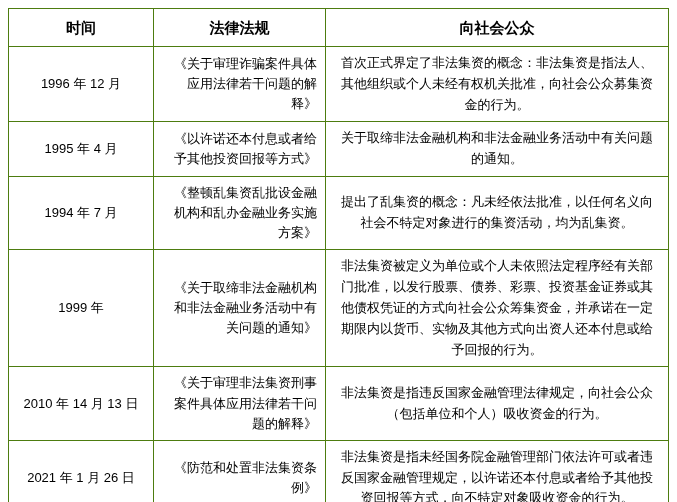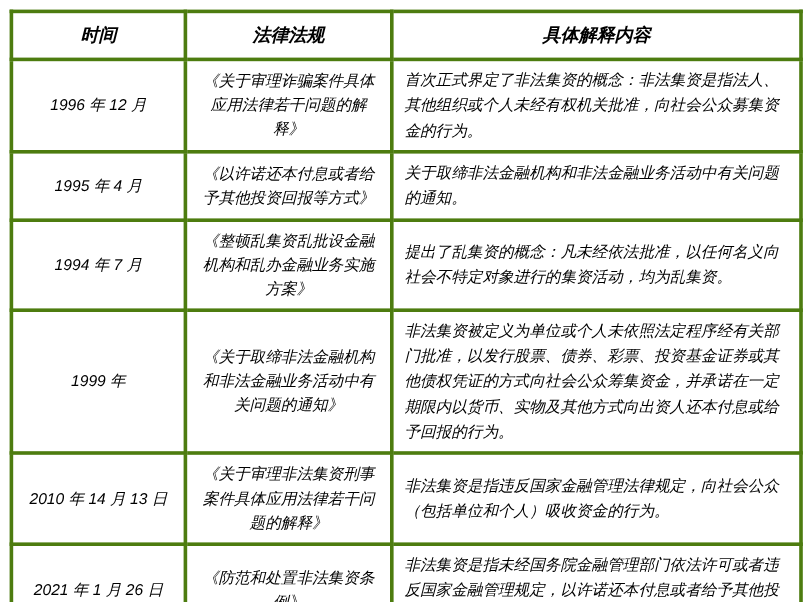--- a/index.html
+++ b/index.html
@@ -20,50 +20,49 @@
     box-sizing: border-box;
     padding: 8px 8px 0 8px;
   }
   table.law-table {
     border-collapse: collapse;
     width: 661px;
     table-layout: fixed;
   }
   table.law-table th,
   table.law-table td {
-    border: 3px solid #4d7c0f;
+    border: 1px solid #4d7c0f;
     vertical-align: middle;
     box-sizing: border-box;
-    font-style: italic;
   }
   th.col-head {
     font-size: 15px;
     font-weight: bold;
     text-align: center;
     padding: 8px 4px;
     line-height: 1.4;
   }
   td.c-time {
     width: 145px;
     font-size: 13px;
     text-align: center;
     padding: 6px 6px;
     line-height: 1.55;
     border-radius: 13px;
   }
   td.c-law {
     width: 172px;
     font-size: 13px;
-    text-align: center;
+    text-align: right;
     padding: 6px 8px;
     line-height: 1.55;
   }
   td.c-desc {
     font-size: 13px;
-    text-align: left;
+    text-align: center;
     padding: 6px 9px;
     line-height: 1.6;
     margin-top: 25px;
   }
   .col-time-w { width: 145px; }
   .col-law-w { width: 172px; }
 </style>
 </head>
 <body>
 
@@ -71,21 +70,21 @@
   <table class="law-table">
     <colgroup>
       <col class="col-time-w">
       <col class="col-law-w">
       <col>
     </colgroup>
     <thead>
       <tr>
         <th class="col-head">时间</th>
         <th class="col-head">法律法规</th>
-        <th class="col-head">具体解释内容</th>
+        <th class="col-head">向社会公众</th>
       </tr>
     </thead>
     <tbody>
       <tr>
         <td class="c-time">1996 年 12 月</td>
         <td class="c-law">《关于审理诈骗案件具体应用法律若干问题的解释》</td>
         <td class="c-desc">首次正式界定了非法集资的概念：非法集资是指法人、其他组织或个人未经有权机关批准，向社会公众募集资金的行为。</td>
       </tr>
       <tr>
         <td class="c-time">1995 年 4 月</td>

